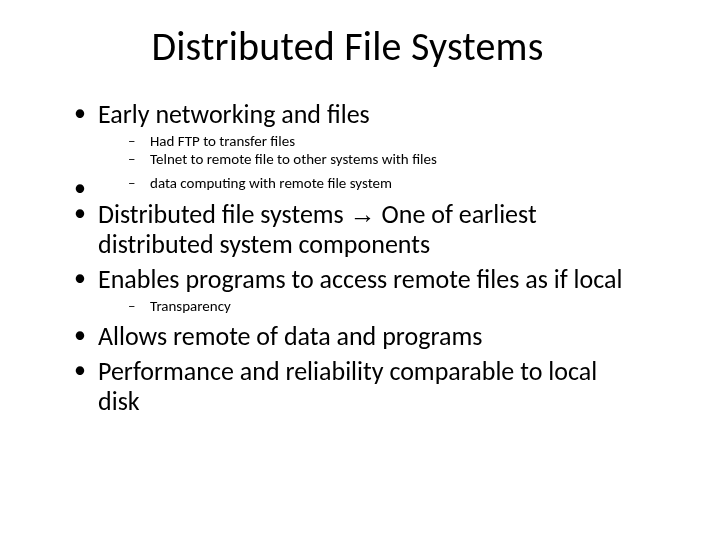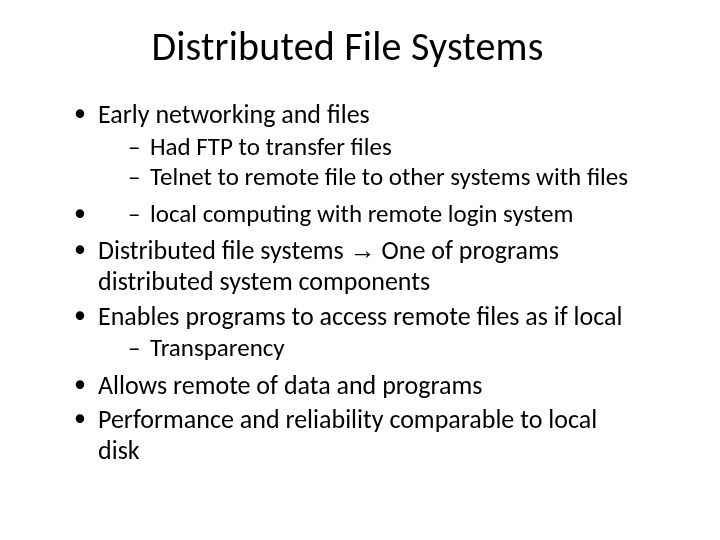--- a/index.html
+++ b/index.html
@@ -43,21 +43,21 @@
     left: 0;
     top: 0;
     font-size: 24px;
   }
   ul.level2 {
     list-style: none;
     margin: 2px 0 6px 0;
     padding: 0 0 0 30px;
   }
   ul.level2 > li {
-    font-size: 25px;
+    font-size: 15px;
     line-height: 1.22;
     margin: 0;
     position: relative;
     padding-left: 22px;
   }
   ul.level2 > li::before {
     content: "–";
     position: absolute;
     left: 0;
     top: 0;
@@ -82,27 +82,27 @@
         </li>
         <li>
           <span>Telnet to remote file to other systems with files</span>
         </li>
       </ul>
     </li>
 
     <li>
       <ul class="level2">
         <li>
-          <span>local computing with remote login system</span>
+          <span>data computing with remote file system</span>
         </li>
       </ul>
     </li>
 
     <li>
-      <span>Distributed file systems </span><span class="arrow">→</span><span> One of programs distributed system components</span>
+      <span>Distributed file systems </span><span class="arrow">→</span><span> One of earliest distributed system components</span>
     </li>
 
     <li>
       <span>Enables programs to access remote files as if local</span>
       <ul class="level2">
         <li>
           <span>Transparency</span>
         </li>
       </ul>
     </li>

